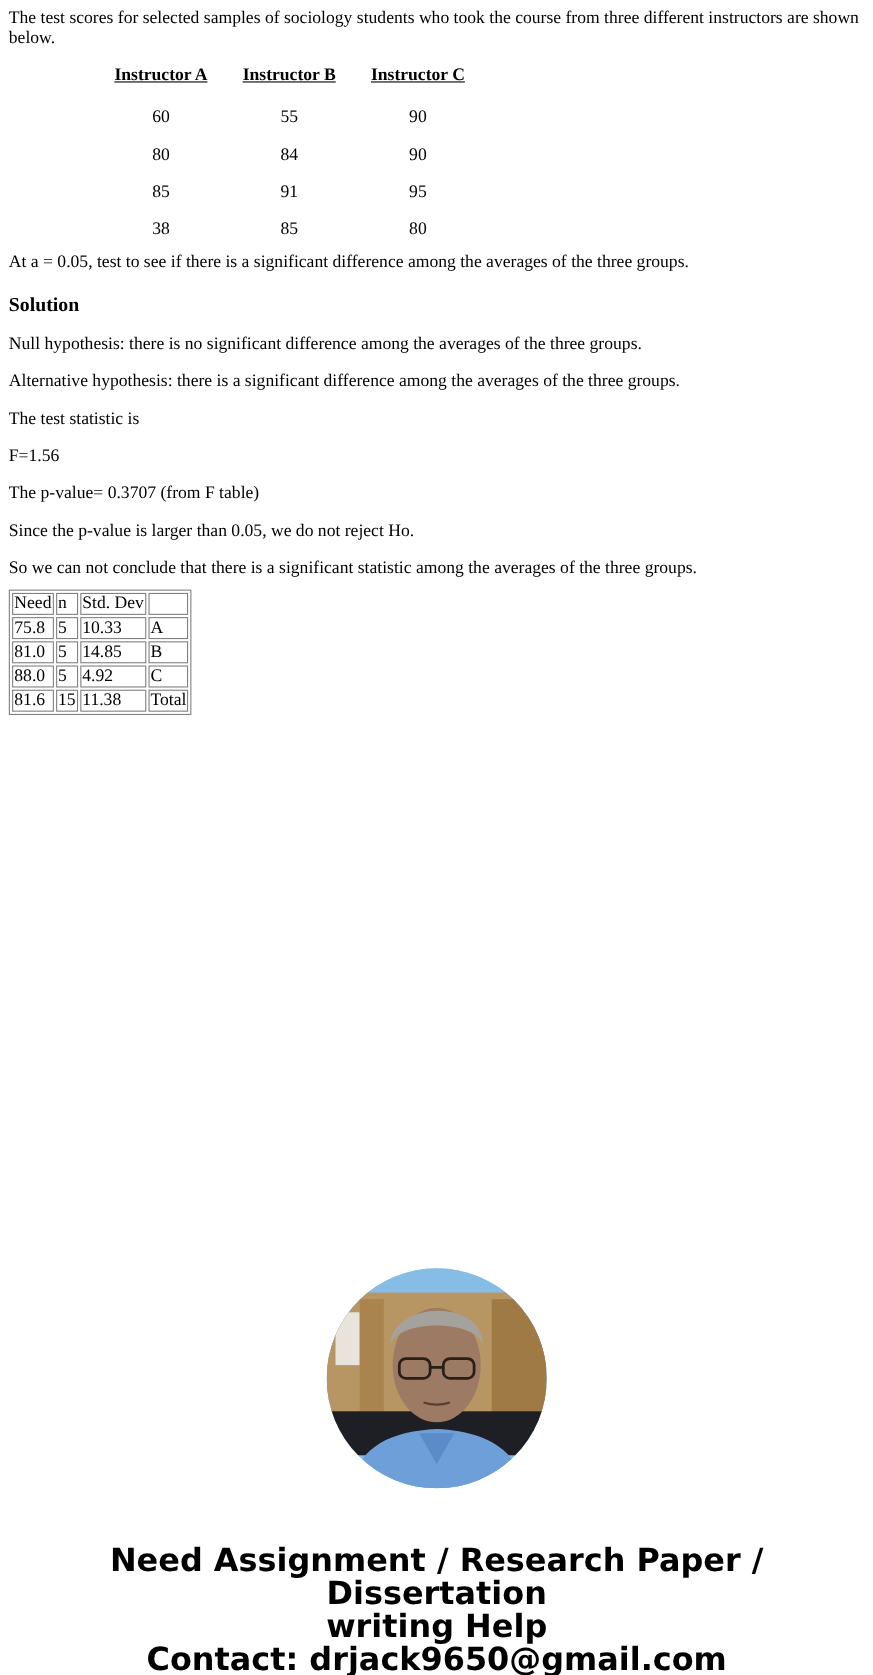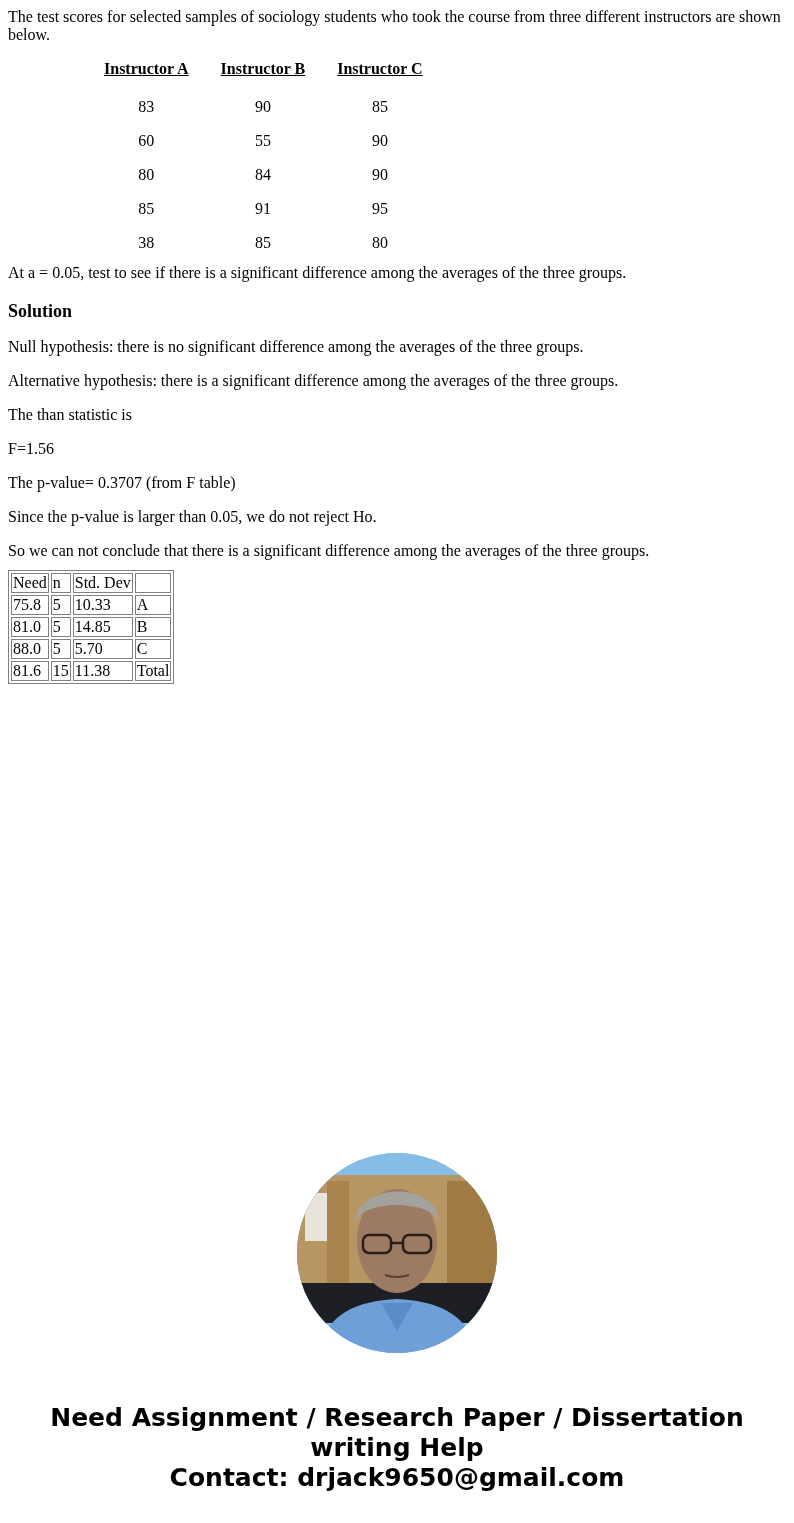--- a/index.html
+++ b/index.html
@@ -64,45 +64,40 @@
       background: #7fb8e0;
     }
     .footer {
       position: absolute;
       left: 0;
       top: 1403px;
       width: 794px;
       text-align: center;
       font-family: "DejaVu Sans", sans-serif;
       font-weight: bold;
-      font-size: 25px;
+      font-size: 29px;
       line-height: 30px;
       color: #000;
     }
   </style>
 </head>
 <body>
 
 <div class="content">
   <p class="intro">The test scores for selected samples of sociology students who took the course from three different instructors are shown below.</p>
 
   <table class="scores">
     <thead>
       <tr>
         <th>Instructor A</th>
         <th>Instructor B</th>
         <th>Instructor C</th>
       </tr>
     </thead>
     <tbody>
-      <tr>
-        <td>83</td>
-        <td>90</td>
-        <td>85</td>
-      </tr>
       <tr>
         <td>60</td>
         <td>55</td>
         <td>90</td>
       </tr>
       <tr>
         <td>80</td>
         <td>84</td>
         <td>90</td>
       </tr>
@@ -118,25 +113,25 @@
       </tr>
     </tbody>
   </table>
 
   <p>At a = 0.05, test to see if there is a significant difference among the averages of the three groups.</p>
 
   <h3 class="solution">Solution</h3>
 
   <p>Null hypothesis: there is no significant difference among the averages of the three groups.</p>
   <p>Alternative hypothesis: there is a significant difference among the averages of the three groups.</p>
-  <p>The than statistic is</p>
+  <p>The test statistic is</p>
   <p>F=1.56</p>
   <p>The p-value= 0.3707 (from F table)</p>
   <p>Since the p-value is larger than 0.05, we do not reject Ho.</p>
-  <p>So we can not conclude that there is a significant difference among the averages of the three groups.</p>
+  <p>So we can not conclude that there is a significant statistic among the averages of the three groups.</p>
 
   <table class="summary">
     <tbody>
         <tr>
       <td>Need</td>
       <td>n</td>
       <td>Std. Dev</td>
       <td></td>
     </tr>
     <tr>
@@ -147,21 +142,21 @@
     </tr>
     <tr>
       <td>81.0</td>
       <td>5</td>
       <td>14.85</td>
       <td>B</td>
     </tr>
     <tr>
       <td>88.0</td>
       <td>5</td>
-      <td>5.70</td>
+      <td>4.92</td>
       <td>C</td>
     </tr>
     <tr>
       <td>81.6</td>
       <td>15</td>
       <td>11.38</td>
       <td>Total</td>
     </tr>
   </tbody>
     </table>

